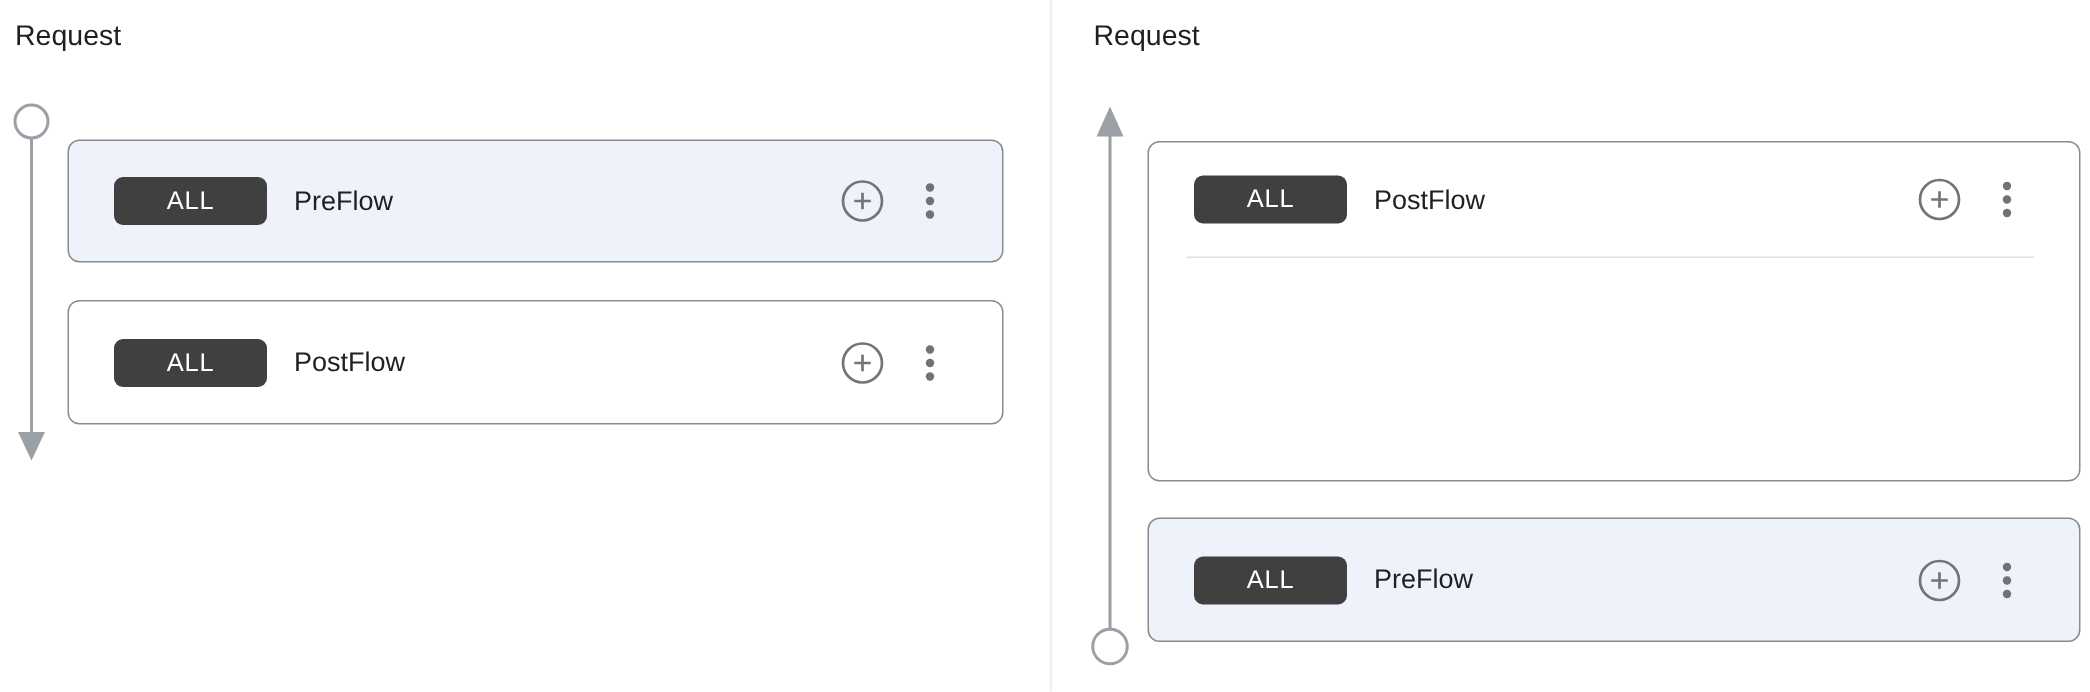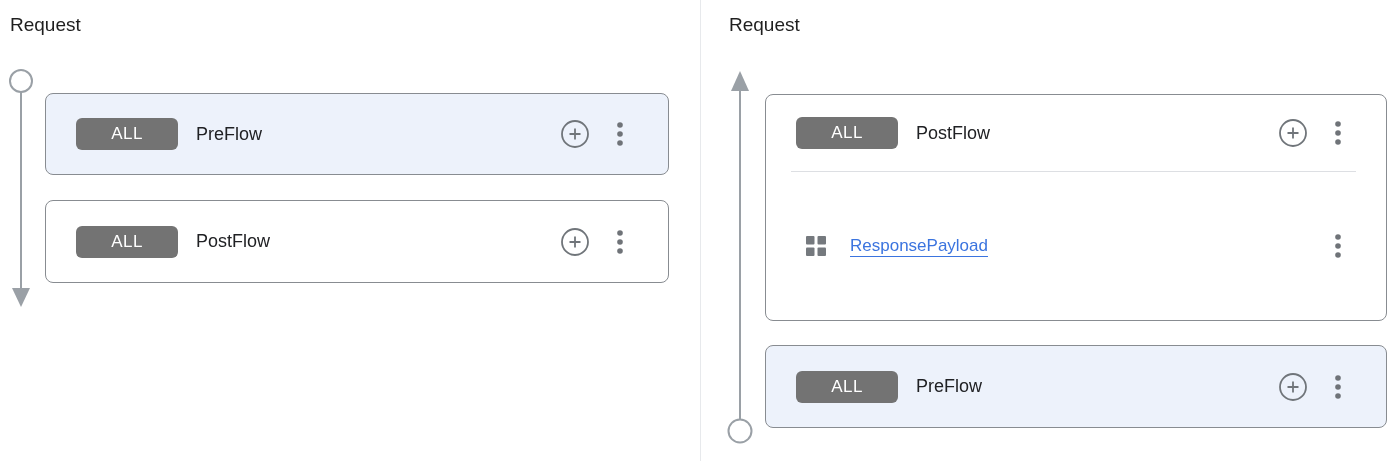--- a/index.html
+++ b/index.html
@@ -31,21 +31,21 @@
   #card-req-postflow { left:45px; top:200px; width:624px; height:83px; }
   #card-res-postflow { left:64px; top:94px;  width:622px; height:227px;
                        padding:0; flex-direction:column; align-items:stretch; }
   #card-res-preflow  { left:64px; top:345px; width:622px; height:83px; }
 
   .flow-header { height:76px; display:flex; align-items:center; padding:0 44px 0 30px; }
   .policy-row  { flex:1; display:flex; align-items:center; padding:0 44px 0 40px; }
   .row-divider { height:1px; background:#DDDFE3; margin-left:25px; margin-right:30px; }
 
   .badge {
-    width:102px; height:32px; border-radius:6px; background:#737373;
+    width:102px; height:32px; border-radius:6px; background:#404040;
     color:#ffffff; font-size:17px; letter-spacing:0.5px;
     display:flex; align-items:center; justify-content:center; flex:none;
   }
   .flow-name { margin-left:18px; font-size:18px; font-weight:400; color:#202124; white-space:nowrap; }
   .spacer { flex:1; }
 
   .icon-btn { background:none; border:none; padding:0; margin:0; cursor:pointer;
               display:flex; align-items:center; justify-content:center; }
   .add-btn { margin-right:26px; }
 
@@ -132,39 +132,20 @@
           <circle cx="4" cy="4" r="2.8" fill="#6F7378"></circle>
           <circle cx="4" cy="13" r="2.8" fill="#6F7378"></circle>
           <circle cx="4" cy="22" r="2.8" fill="#6F7378"></circle>
         </svg>
       </button>
     </div>
 
 
     <div class="row-divider"></div>
 
-    <div class="policy-row">
-      <span class="icon-btn drag-icon">
-        <svg width="20" height="20" viewBox="0 0 20 20">
-          <rect x="0" y="0" width="8.5" height="8.5" rx="1" fill="#75797E"></rect>
-          <rect x="11.5" y="0" width="8.5" height="8.5" rx="1" fill="#75797E"></rect>
-          <rect x="0" y="11.5" width="8.5" height="8.5" rx="1" fill="#75797E"></rect>
-          <rect x="11.5" y="11.5" width="8.5" height="8.5" rx="1" fill="#75797E"></rect>
-        </svg>
-      </span>
-      <a class="policy-link">ResponsePayload</a>
-      <span class="spacer"></span>
-      <button class="icon-btn">
-        <svg width="8" height="26" viewBox="0 0 8 26">
-          <circle cx="4" cy="4" r="2.8" fill="#6F7378"></circle>
-          <circle cx="4" cy="13" r="2.8" fill="#6F7378"></circle>
-          <circle cx="4" cy="22" r="2.8" fill="#6F7378"></circle>
-        </svg>
-      </button>
-    </div>
   </div>
 
   <div class="flow-card selected" id="card-res-preflow">
     <span class="badge">ALL</span>
     <span class="flow-name">PreFlow</span>
     <span class="spacer"></span>
     <button class="icon-btn add-btn">
       <svg width="30" height="30" viewBox="0 0 30 30">
         <circle cx="15" cy="15" r="13" fill="none" stroke="#70757A" stroke-width="1.8"></circle>
         <path d="M15 9.5 V20.5 M9.5 15 H20.5" stroke="#70757A" stroke-width="1.8" fill="none"></path>

